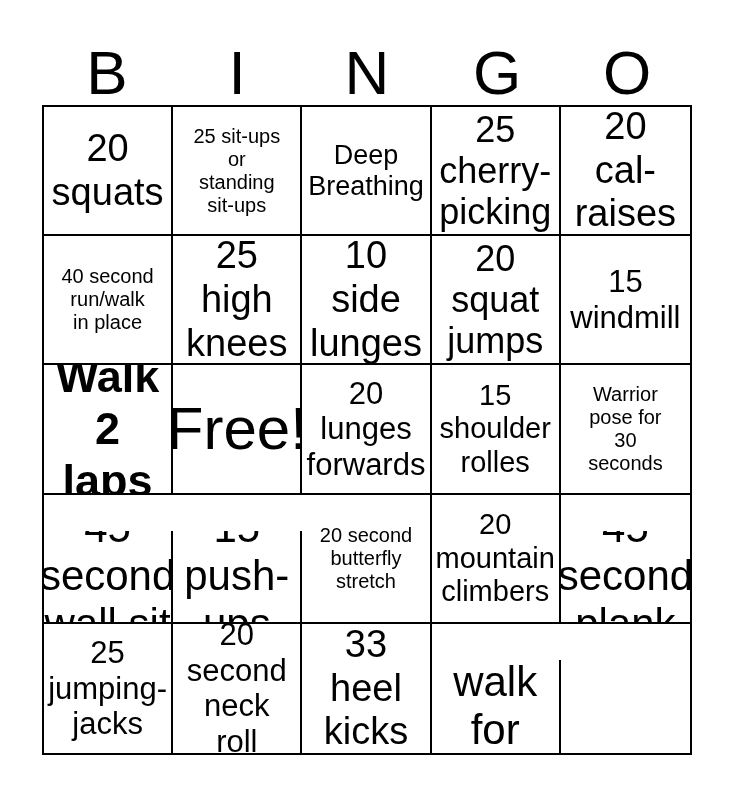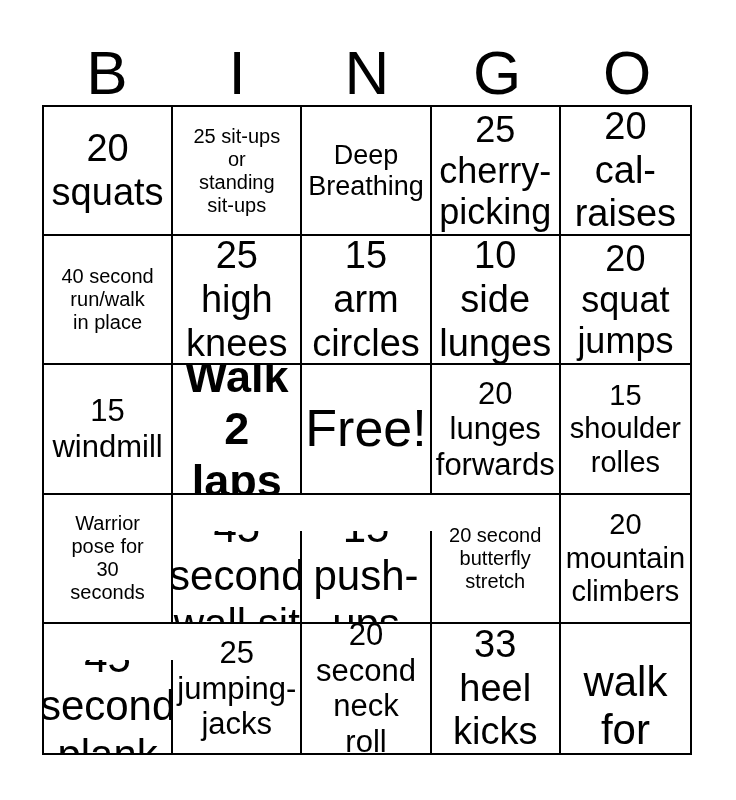--- a/index.html
+++ b/index.html
@@ -61,21 +61,21 @@
     display: block;
   }
   .fs25 { font-size: 20px; }
   .fs27 { font-size: 27px; }
   .fs29 { font-size: 29px; }
   .fs31 { font-size: 31px; }
   .fs34 { font-size: 42px; margin-top: 36px; }
   .fs36 { font-size: 36px; }
   .fs38 { font-size: 38px; }
   .fs45 { font-size: 45px; font-weight: bold; }
-  .fs50 { font-size: 52px; }
+  .fs50 { font-size: 60px; }
 </style>
 </head>
 <body>
 
 <div class="title-row">
   <span class="title-letter">B</span>
   <span class="title-letter">I</span>
   <span class="title-letter">N</span>
   <span class="title-letter">G</span>
   <span class="title-letter">O</span>
@@ -109,24 +109,20 @@
   <div class="cell fs25">
       <span class="cell-text">40 second
 run/walk
 in place</span>
     </div>
   <div class="cell fs38">
       <span class="cell-text">25 high
 knees</span>
     </div>
   <div class="cell fs38">
-      <span class="cell-text">15 arm
-circles</span>
-    </div>
-  <div class="cell fs38">
       <span class="cell-text">10 side
 lunges</span>
     </div>
   <div class="cell fs36">
       <span class="cell-text">20
 squat
 jumps</span>
     </div>
 
   <div class="cell fs31">

